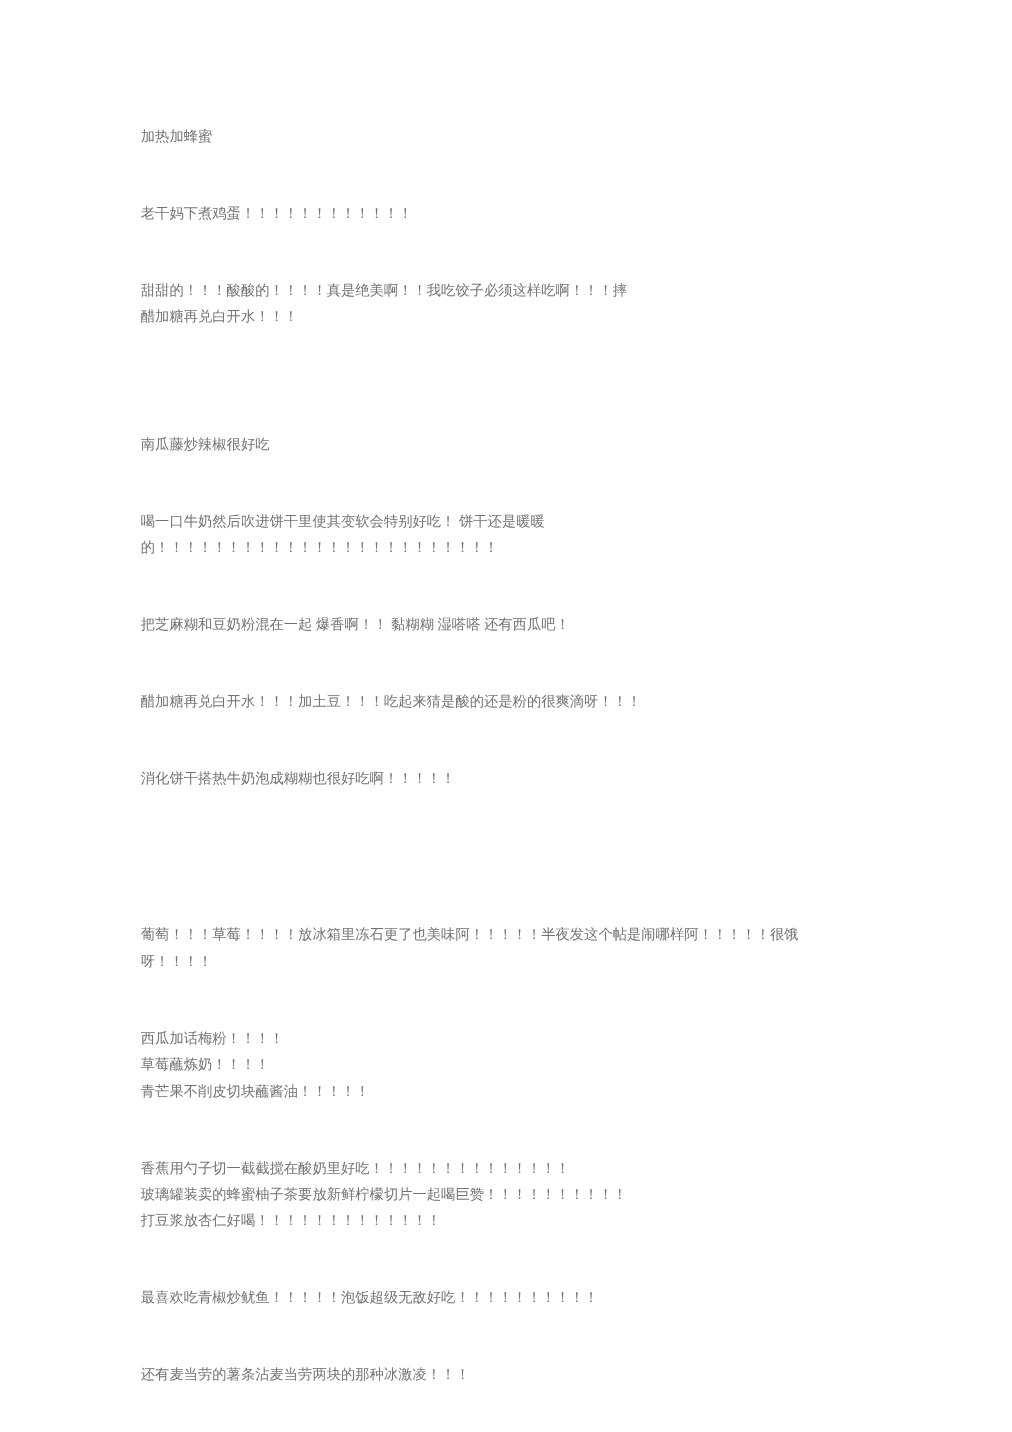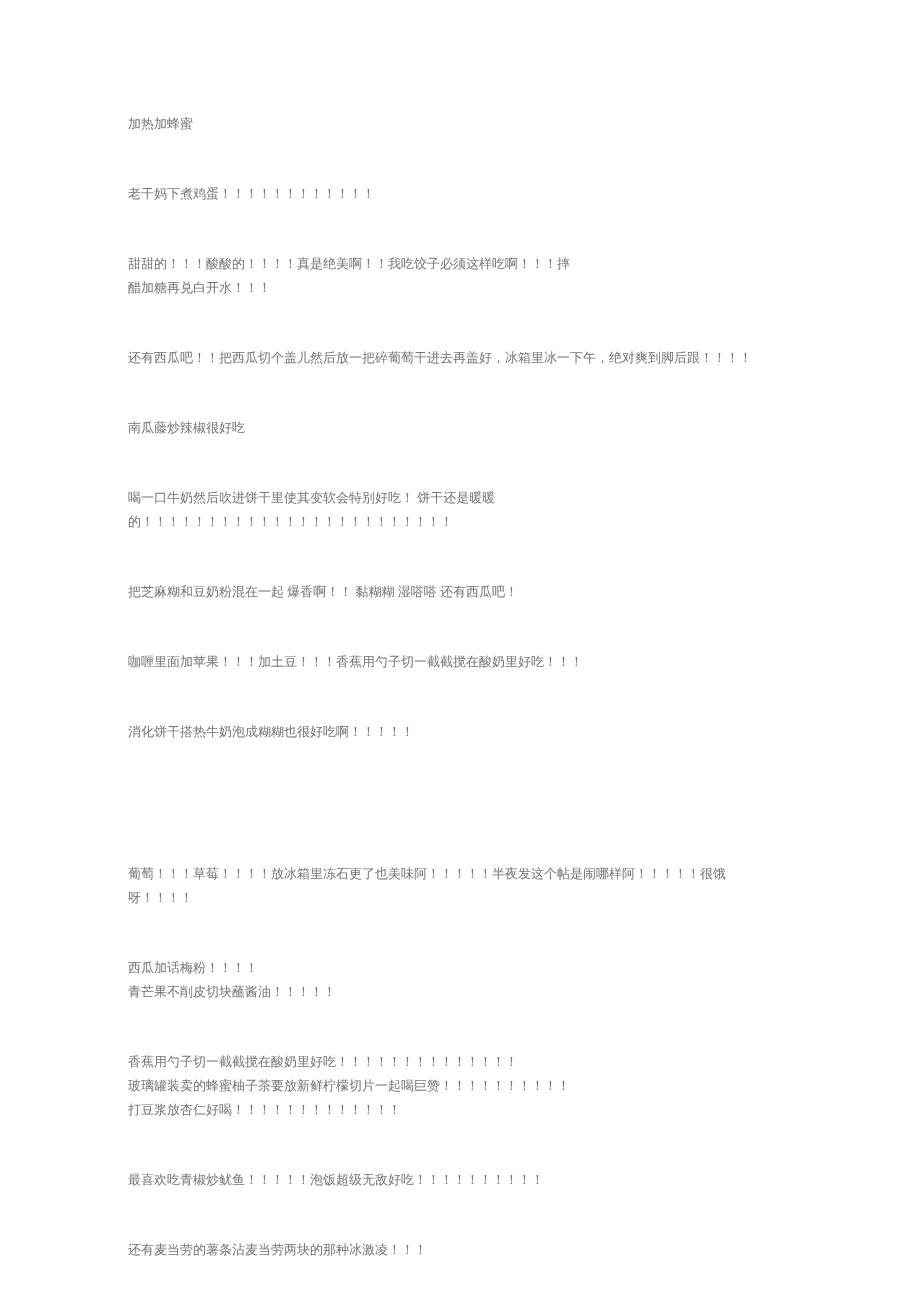--- a/index.html
+++ b/index.html
@@ -40,35 +40,35 @@
 <body style="background: rgb(255, 255, 255);">
 
 <div id="post-body" style="color: rgb(58, 58, 58);">
     <p class="para">加热加蜂蜜</p>
     <div class="spacer gap-2"></div>
     <p class="para">老干妈下煮鸡蛋！！！！！！！！！！！！</p>
     <div class="spacer gap-2"></div>
     <p class="para">甜甜的！！！酸酸的！！！！真是绝美啊！！我吃饺子必须这样吃啊！！！摔</p>
     <p class="para">醋加糖再兑白开水！！！</p>
     <div class="spacer gap-2"></div>
-    <p class="para">还有西瓜吧！！把西瓜切个盖儿然后放一把碎葡萄干进去再盖好，冰箱里冰一下午，绝对爽到脚后跟！！！！</p>
     <div class="spacer gap-2"></div>
     <p class="para">南瓜藤炒辣椒很好吃</p>
     <div class="spacer gap-2"></div>
     <p class="para">喝一口牛奶然后吹进饼干里使其变软会特别好吃！ 饼干还是暖暖的！！！！！！！！！！！！！！！！！！！！！！！！</p>
     <div class="spacer gap-2"></div>
     <p class="para">把芝麻糊和豆奶粉混在一起 爆香啊！！ 黏糊糊 湿嗒嗒 还有西瓜吧！</p>
     <div class="spacer gap-2"></div>
-    <p class="para">咖喱里面加苹果！！！加土豆！！！香蕉用勺子切一截截搅在酸奶里好吃！！！</p>
+    <p class="para">醋加糖再兑白开水！！！加土豆！！！吃起来猜是酸的还是粉的很爽滴呀！！！</p>
     <div class="spacer gap-2"></div>
     <p class="para">消化饼干搭热牛奶泡成糊糊也很好吃啊！！！！！</p>
     <div class="spacer gap-big"></div>
     <p class="para">葡萄！！！草莓！！！！放冰箱里冻石更了也美味阿！！！！！半夜发这个帖是闹哪样阿！！！！！很饿呀！！！！</p>
     <div class="spacer gap-2"></div>
     <p class="para">西瓜加话梅粉！！！！</p>
+    <p class="para">草莓蘸炼奶！！！！</p>
     <p class="para">青芒果不削皮切块蘸酱油！！！！！</p>
     <div class="spacer gap-2"></div>
     <p class="para">香蕉用勺子切一截截搅在酸奶里好吃！！！！！！！！！！！！！！</p>
     <p class="para">玻璃罐装卖的蜂蜜柚子茶要放新鲜柠檬切片一起喝巨赞！！！！！！！！！！</p>
     <p class="para">打豆浆放杏仁好喝！！！！！！！！！！！！！</p>
     <div class="spacer gap-2"></div>
     <p class="para">最喜欢吃青椒炒鱿鱼！！！！！泡饭超级无敌好吃！！！！！！！！！！</p>
     <div class="spacer gap-2"></div>
     <p class="para">还有麦当劳的薯条沾麦当劳两块的那种冰激凌！！！</p>
   </div>

